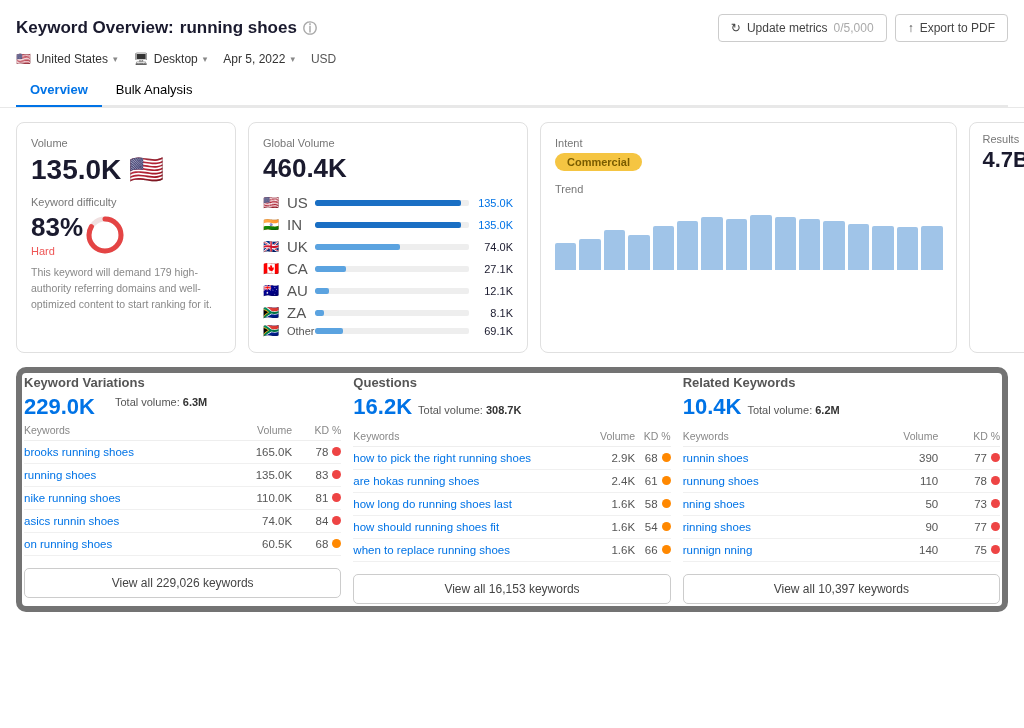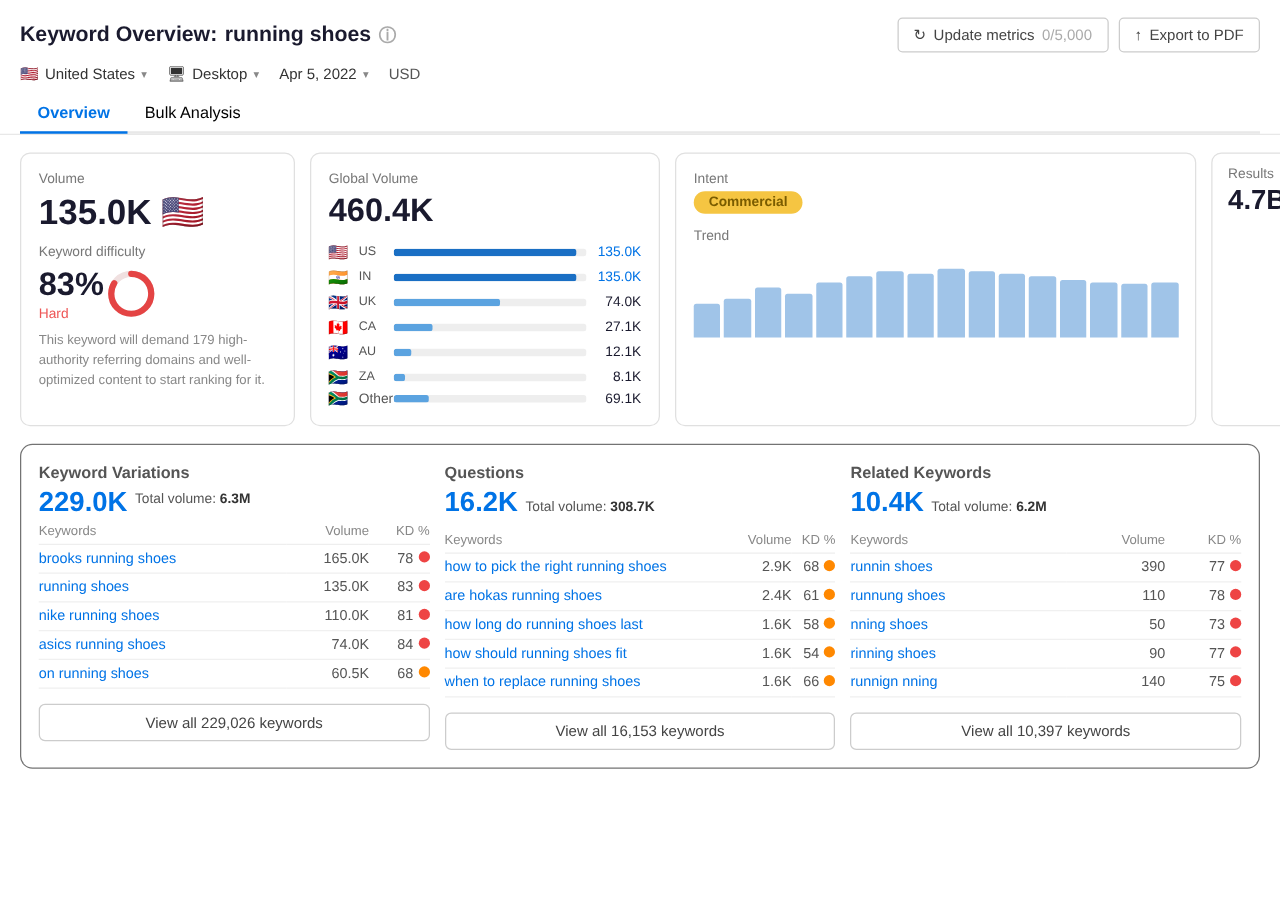--- a/index.html
+++ b/index.html
@@ -26,38 +26,38 @@
     .kd-hard { font-size: 11px; color: #e55; margin-top: 2px; }
     .kd-desc { font-size: 10.5px; color: #888; margin-top: 8px; line-height: 1.5; }
     
     .donut-wrap { position: relative; width: 44px; height: 44px; }
     .donut-wrap svg { transform: rotate(-90deg); }
     
     .global-volume-value { font-size: 26px; font-weight: 700; margin-bottom: 10px; }
     .country-rows { display: flex; flex-direction: column; gap: 5px; }
     .country-row { display: flex; align-items: center; gap: 6px; font-size: 11px; }
     .country-flag { font-size: 13px; width: 18px; }
-    .country-name { width: 22px; color: #555; font-size: 10px; }
+    .country-name { width: 22px; color: #555; font-size: 15px; }
     .country-bar-wrap { flex: 1; background: #eee; border-radius: 2px; height: 6px; overflow: hidden; }
     .country-bar { height: 6px; border-radius: 2px; background: #5ba3e0; }
     .country-bar.highlight { background: #1a6fc4; }
     .country-val { width: 38px; text-align: right; color: #0073e6; font-size: 11px; font-weight: 500; }
     .country-val.dark { color: #1a1a2e; }
     .other-row { display: flex; align-items: center; gap: 6px; font-size: 11px; color: #555; margin-top: 2px; }
     .intent-badge { display: inline-block; background: #f5c542; color: #7a5c00; border-radius: 20px; padding: 3px 12px; font-size: 11px; font-weight: 600; }
     .trend-label { font-size: 11px; color: #777; margin-bottom: 20px; }
     .trend-chart { display: flex; align-items: flex-end; gap: 3px; height: 55px; }
     .trend-bar { width: 10px; border-radius: 2px 2px 0 0; background: #a0c4e8; }
     .mini-label { font-size: 11px; color: #777; margin-bottom: 2px; }
     .mini-value { font-size: 22px; font-weight: 700; }
     .sf-icons { display: flex; gap: 6px; align-items: center; font-size: 13px; color: #777; margin-top: 2px; }
     .sf-plus { font-size: 11px; color: #555; }
     .ads-value { color: #0073e6; }
     
-    .bottom-section { display: grid; grid-template-columns: 1fr 1fr 1fr; gap: 12px; border: 1px solid #737373; border-radius: 10px; padding: 14px; background: #fff; }
+    .bottom-section { display: grid; grid-template-columns: 1fr 1fr 1fr; gap: 12px; border: 6px solid #737373; border-radius: 10px; padding: 2px; background: #fff; }
     .section-title { font-size: 13px; font-weight: 600; color: #555; margin-bottom: 4px; }
     .section-big-num { font-size: 22px; font-weight: 700; color: #0073e6; }
     .section-sub { font-size: 11px; color: #555; margin-bottom: 10px; }
     .section-sub strong { font-weight: 700; color: #333; }
     .kw-table { width: 100%; border-collapse: collapse; }
     .kw-table th { font-size: 10.5px; color: #888; font-weight: 500; text-align: left; padding: 4px 0; border-bottom: 1px solid #eee; }
     .kw-table th.right { text-align: right; }
     .kw-table td { font-size: 11.5px; padding: 5px 0; vertical-align: middle; border-bottom: 1px solid #f0f0f0; }
     .kw-table td.right { text-align: right; color: #555; }
     .kw-link { color: #0073e6; text-decoration: none; font-size: 11.5px; }
@@ -273,21 +273,21 @@
             </div>
           </div>
         </div>
       </div>
     </div>
 
     <div class="bottom-section">
 
       <div>
         <div class="section-title">Keyword Variations</div>
-        <div style="display:flex;align-items:flex-end;gap:6px;">
+        <div style="display:flex;align-items:center;gap:20px;">
           <span class="section-big-num">229.0K</span>
           <span class="section-sub">
             <span>Total volume:</span>
             <strong>6.3M</strong>
           </span>
         </div>
         <table class="kw-table" id="kv-table">
           <thead>
             <tr>
               <th>Keywords</th>
@@ -305,21 +305,21 @@
     <td><a href="#" class="kw-link">running shoes</a></td>
     <td class="right">135.0K</td>
     <td class="right">83<span class="kd-dot dot-red"></span></td>
   </tr>
               <tr>
     <td><a href="#" class="kw-link">nike running shoes</a></td>
     <td class="right">110.0K</td>
     <td class="right">81<span class="kd-dot dot-red"></span></td>
   </tr>
               <tr>
-    <td><a href="#" class="kw-link">asics running shoes</a></td>
+    <td><a href="#" class="kw-link">asics runnin shoes</a></td>
     <td class="right">74.0K</td>
     <td class="right">84<span class="kd-dot dot-red"></span></td>
   </tr>
               <tr>
     <td><a href="#" class="kw-link">on running shoes</a></td>
     <td class="right">60.5K</td>
     <td class="right">68<span class="kd-dot dot-orange"></span></td>
   </tr>
             </tbody>
         </table>

